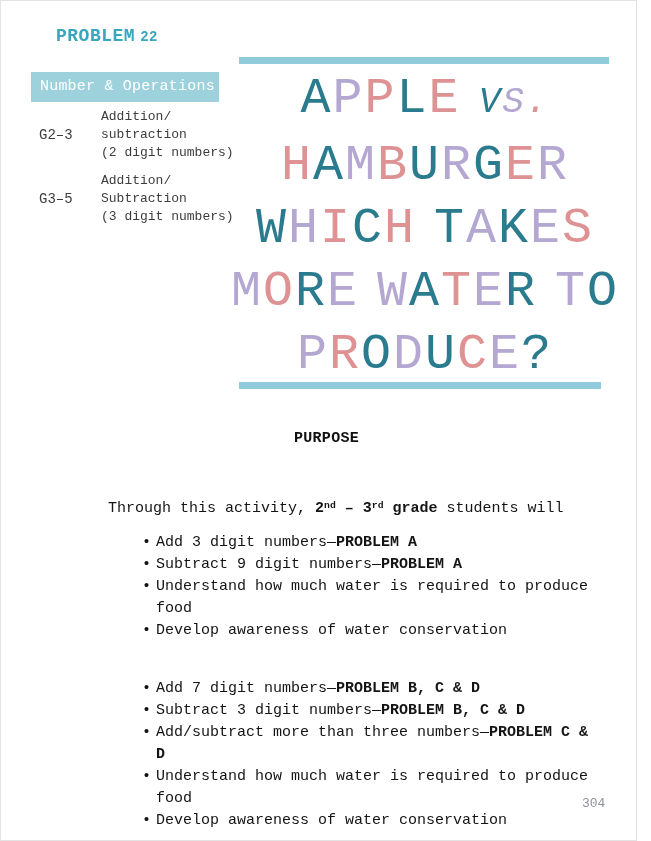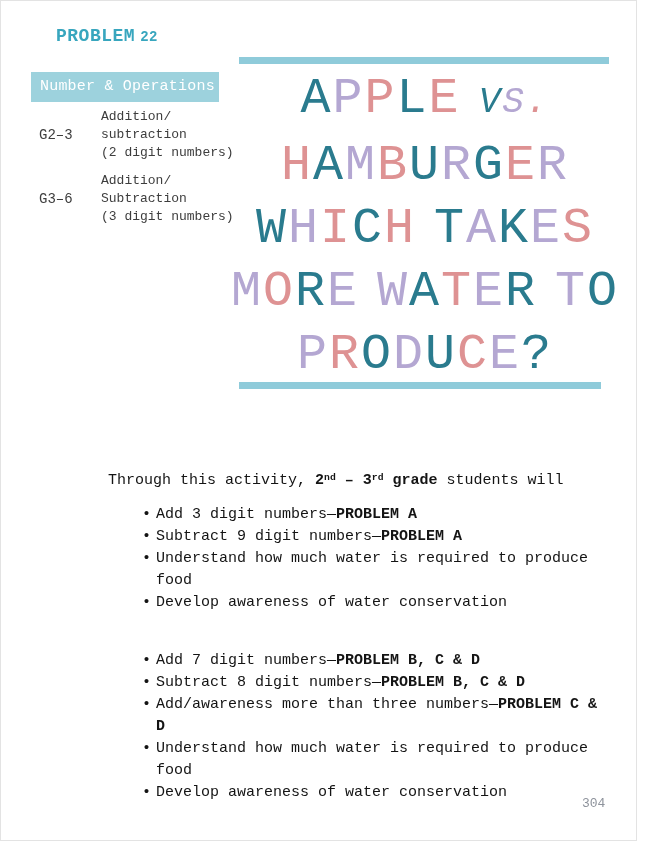--- a/index.html
+++ b/index.html
@@ -41,21 +41,21 @@
   .title-line .gap { display:inline-block; width:18px; }
   .title-line .it  { font-style:italic; font-size:.72em; }
 
   
   .purpose-heading {
     position:absolute; left:0; top:429px; width:651px; text-align:center;
     font-size:15px; font-weight:bold; color:#111; letter-spacing:.3px;
   }
   .sections { position:absolute; left:107px; top:470px; width:490px; font-size:15px; color:#141414; }
   .section + .section { margin-top:36px; }
-  .sec-intro { line-height:20px; }
+  .sec-intro { line-height:20px;margin-top:28px; }
   .sec-bullets { margin:12px 0 0 0; padding:0; list-style:none; }
   .sec-bullets li { line-height:22px; padding-left:48px; position:relative; }
   .sec-bullets li .dot { position:absolute; left:34px; }
   .b { font-weight:bold; }
   .sup { font-size:.65em; position:relative; top:-.45em; font-weight:bold; }
 
   
   .page-number { position:absolute; left:581px; top:795px; font-size:13px; color:var(--page-gray); }
 </style>
 </head>
@@ -70,51 +70,52 @@
   <div class="strand-box">
     <span>Number &amp; Operations</span>
   </div>
 
   <div class="grades">
       <div class="grade-row">
         <div class="grade-label">G2–3</div>
         <div class="grade-desc">Addition/<br>subtraction<br>(2 digit numbers)</div>
       </div>
       <div class="grade-row">
-        <div class="grade-label">G3–6</div>
+        <div class="grade-label">G3–5</div>
         <div class="grade-desc">Addition/<br>Subtraction<br>(3 digit numbers)</div>
       </div>
     </div>
 
   <div class="bar bar-top"></div>
   <div class="title">
       <div class="title-line"><span class="ltr" style="color: rgb(42, 123, 142);">A</span><span class="ltr" style="color: rgb(180, 167, 210);">P</span><span class="ltr" style="color: rgb(222, 146, 147);">P</span><span class="ltr" style="color: rgb(42, 123, 142);">L</span><span class="ltr" style="color: rgb(222, 146, 147);">E</span><span class="gap"></span><span class="ltr it" style="color: rgb(42, 123, 142);">V</span><span class="ltr it" style="color: rgb(180, 167, 210);">S</span><span class="ltr it" style="color: rgb(222, 146, 147);">.</span></div>
       <div class="title-line"><span class="ltr" style="color: rgb(222, 146, 147);">H</span><span class="ltr" style="color: rgb(42, 123, 142);">A</span><span class="ltr" style="color: rgb(180, 167, 210);">M</span><span class="ltr" style="color: rgb(222, 146, 147);">B</span><span class="ltr" style="color: rgb(42, 123, 142);">U</span><span class="ltr" style="color: rgb(180, 167, 210);">R</span><span class="ltr" style="color: rgb(42, 123, 142);">G</span><span class="ltr" style="color: rgb(222, 146, 147);">E</span><span class="ltr" style="color: rgb(180, 167, 210);">R</span></div>
       <div class="title-line"><span class="ltr" style="color: rgb(42, 123, 142);">W</span><span class="ltr" style="color: rgb(180, 167, 210);">H</span><span class="ltr" style="color: rgb(222, 146, 147);">I</span><span class="ltr" style="color: rgb(42, 123, 142);">C</span><span class="ltr" style="color: rgb(222, 146, 147);">H</span><span class="gap"></span><span class="ltr" style="color: rgb(42, 123, 142);">T</span><span class="ltr" style="color: rgb(180, 167, 210);">A</span><span class="ltr" style="color: rgb(42, 123, 142);">K</span><span class="ltr" style="color: rgb(180, 167, 210);">E</span><span class="ltr" style="color: rgb(222, 146, 147);">S</span></div>
       <div class="title-line"><span class="ltr" style="color: rgb(180, 167, 210);">M</span><span class="ltr" style="color: rgb(222, 146, 147);">O</span><span class="ltr" style="color: rgb(42, 123, 142);">R</span><span class="ltr" style="color: rgb(180, 167, 210);">E</span><span class="gap"></span><span class="ltr" style="color: rgb(180, 167, 210);">W</span><span class="ltr" style="color: rgb(42, 123, 142);">A</span><span class="ltr" style="color: rgb(222, 146, 147);">T</span><span class="ltr" style="color: rgb(180, 167, 210);">E</span><span class="ltr" style="color: rgb(42, 123, 142);">R</span><span class="gap"></span><span class="ltr" style="color: rgb(180, 167, 210);">T</span><span class="ltr" style="color: rgb(42, 123, 142);">O</span></div>
       <div class="title-line"><span class="ltr" style="color: rgb(180, 167, 210);">P</span><span class="ltr" style="color: rgb(222, 146, 147);">R</span><span class="ltr" style="color: rgb(42, 123, 142);">O</span><span class="ltr" style="color: rgb(180, 167, 210);">D</span><span class="ltr" style="color: rgb(42, 123, 142);">U</span><span class="ltr" style="color: rgb(222, 146, 147);">C</span><span class="ltr" style="color: rgb(180, 167, 210);">E</span><span class="ltr" style="color: rgb(42, 123, 142);">?</span></div>
     </div>
   <div class="bar bar-bottom"></div>
 
+  <div class="purpose-heading">PURPOSE</div>
 
   <div class="sections">
       <div class="section">
         <div class="sec-intro"><span>Through this activity, </span><span class="b">2</span><span class="b sup">nd</span><span class="b"> – </span><span class="b">3</span><span class="b sup">rd</span><span class="b"> grade</span><span> students will</span></div>
         <ul class="sec-bullets">
           <li><span class="dot">•</span><span>Add 3 digit numbers—</span><span class="b">PROBLEM A</span></li>
           <li><span class="dot">•</span><span>Subtract 9 digit numbers—</span><span class="b">PROBLEM A</span></li>
           <li><span class="dot">•</span><span>Understand how much water is required to produce food</span></li>
           <li><span class="dot">•</span><span>Develop awareness of water conservation</span></li>
         </ul>
       </div>
       <div class="section">
         <ul class="sec-bullets">
           <li><span class="dot">•</span><span>Add 7 digit numbers—</span><span class="b">PROBLEM B, C &amp; D</span></li>
-          <li><span class="dot">•</span><span>Subtract 8 digit numbers—</span><span class="b">PROBLEM B, C &amp; D</span></li>
-          <li><span class="dot">•</span><span>Add/awareness more than three numbers—</span><span class="b">PROBLEM C &amp; D</span></li>
+          <li><span class="dot">•</span><span>Subtract 3 digit numbers—</span><span class="b">PROBLEM B, C &amp; D</span></li>
+          <li><span class="dot">•</span><span>Add/subtract more than three numbers—</span><span class="b">PROBLEM C &amp; D</span></li>
           <li><span class="dot">•</span><span>Understand how much water is required to produce food</span></li>
           <li><span class="dot">•</span><span>Develop awareness of water conservation</span></li>
         </ul>
       </div>
     </div>
 
   <div class="page-number">304</div>
 
 </div>
 

